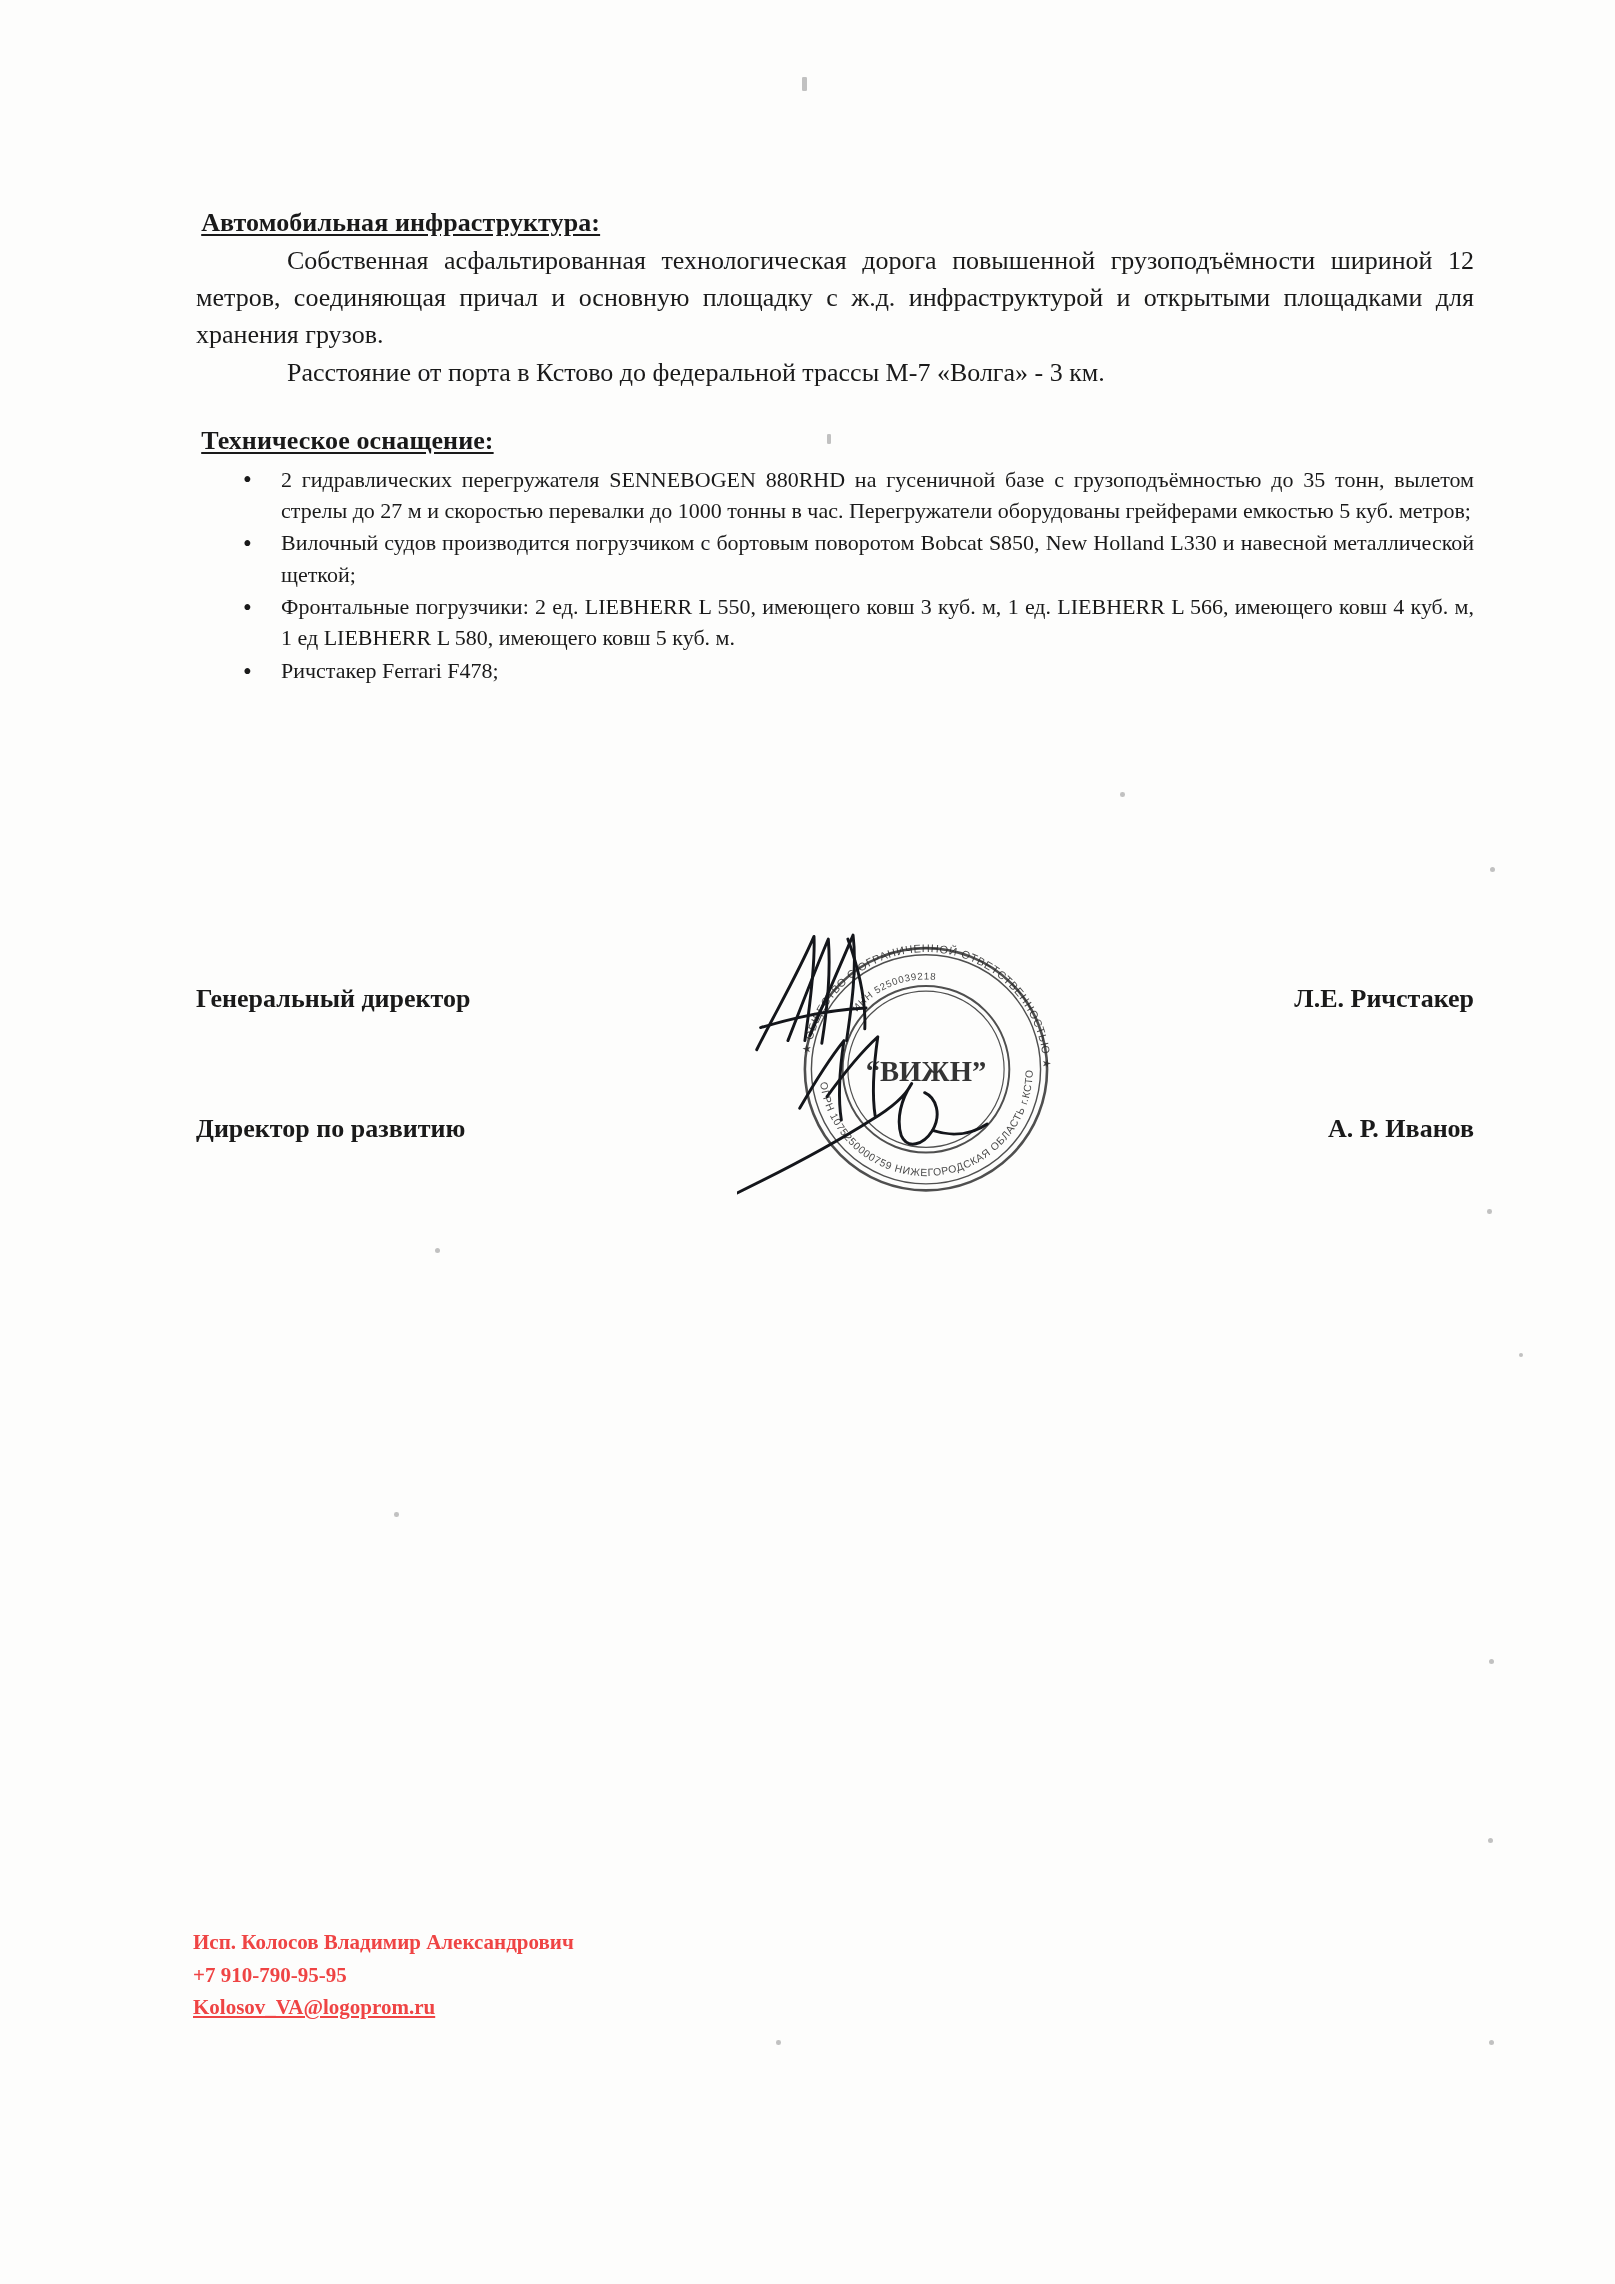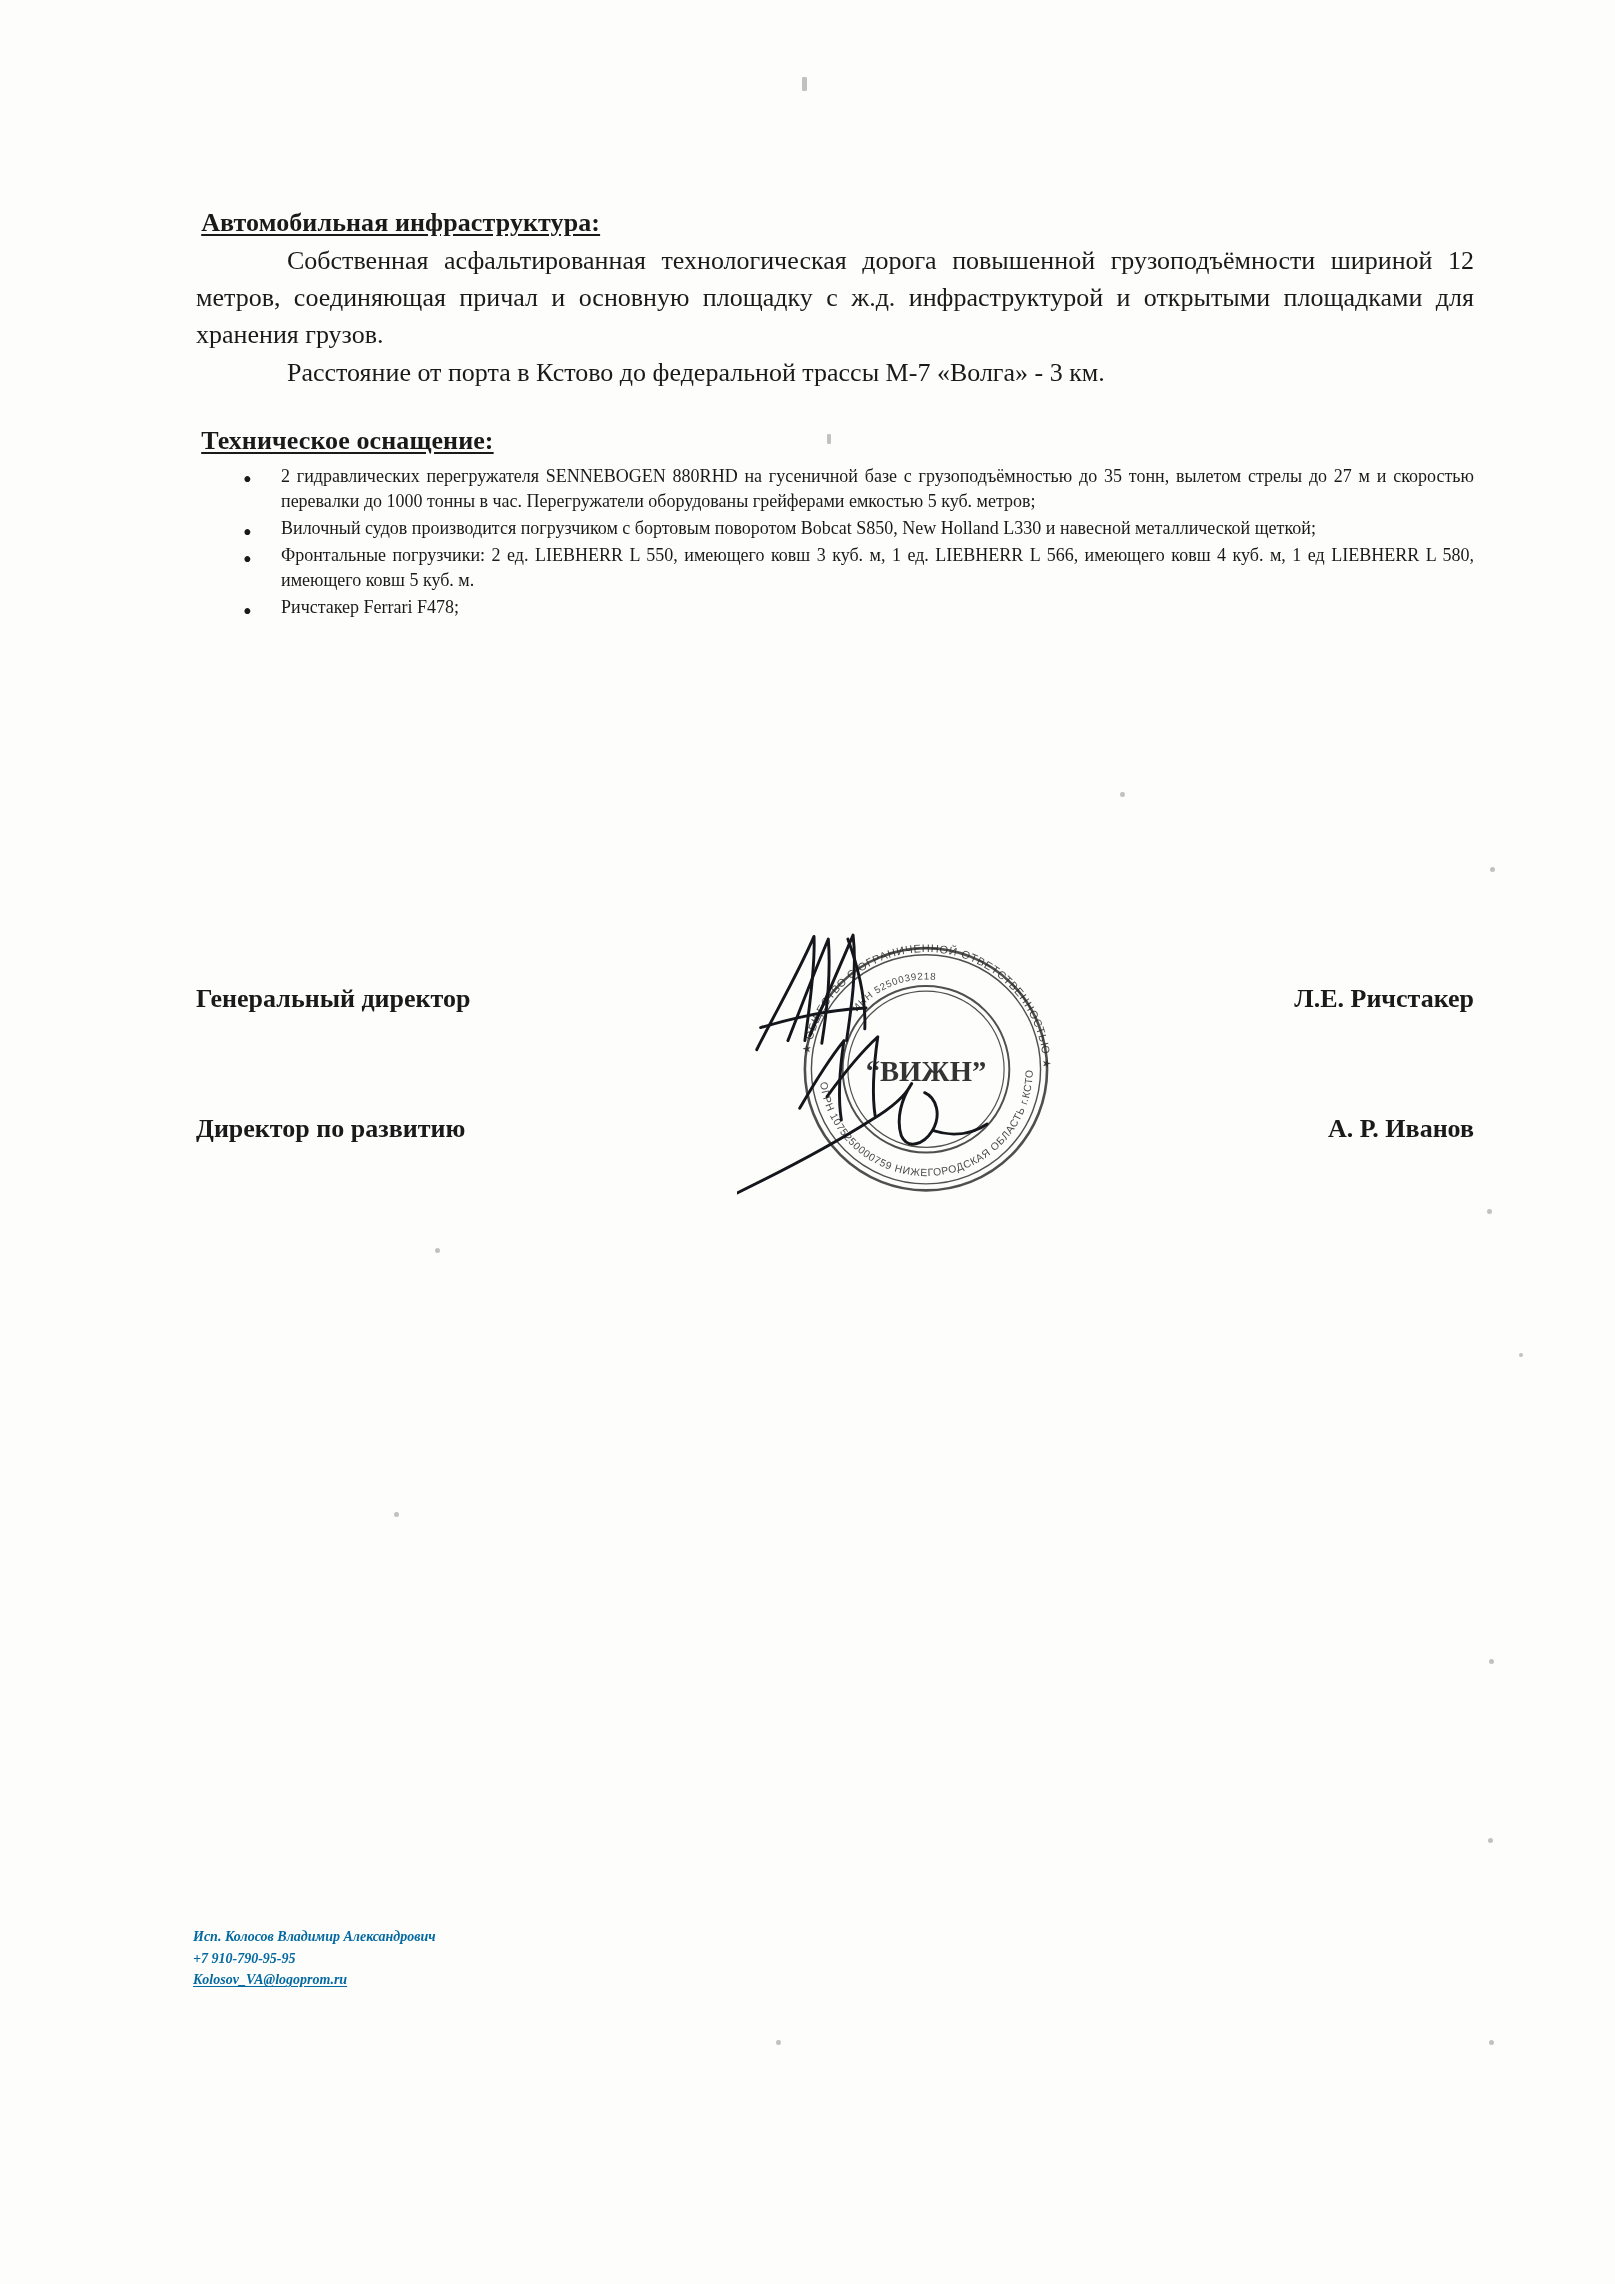--- a/index.html
+++ b/index.html
@@ -50,21 +50,21 @@
     text-indent: 91px;
   }
   .gap-lg { height: 31px; }
   ul.tech {
     list-style: none;
     margin: 6.5px 0 0 0;
     padding: 0;
   }
   ul.tech > li {
     position: relative;
-    font-size: 18px;
+    font-size: 22px;
     line-height: 1.42;
     text-align: justify;
     text-justify: inter-word;
     padding-left: 85px;
     margin-bottom: 1.3px;
   }
   ul.tech > li.tight { text-align: left; }
   ul.tech > li::before {
     content: "\2022";
     position: absolute;
@@ -102,25 +102,24 @@
     top: 913px;
     width: 404px;
     height: 306px;
     pointer-events: none;
   }
   .footer {
     position: absolute;
     left: 193px;
     top: 1926px;
     font-family: "Liberation Serif", serif;
-    font-size: 14px;
+    font-size: 21px;
     font-weight: bold;
     line-height: 1.55;
-    color: #0369a1;
-    font-style: italic;
+    color: #ef4444;
   }
   .footer .link {
     text-decoration: underline;
     text-underline-offset: 2px;
   }
 </style>
 </head>
 <body>
 
 <div class="page">

